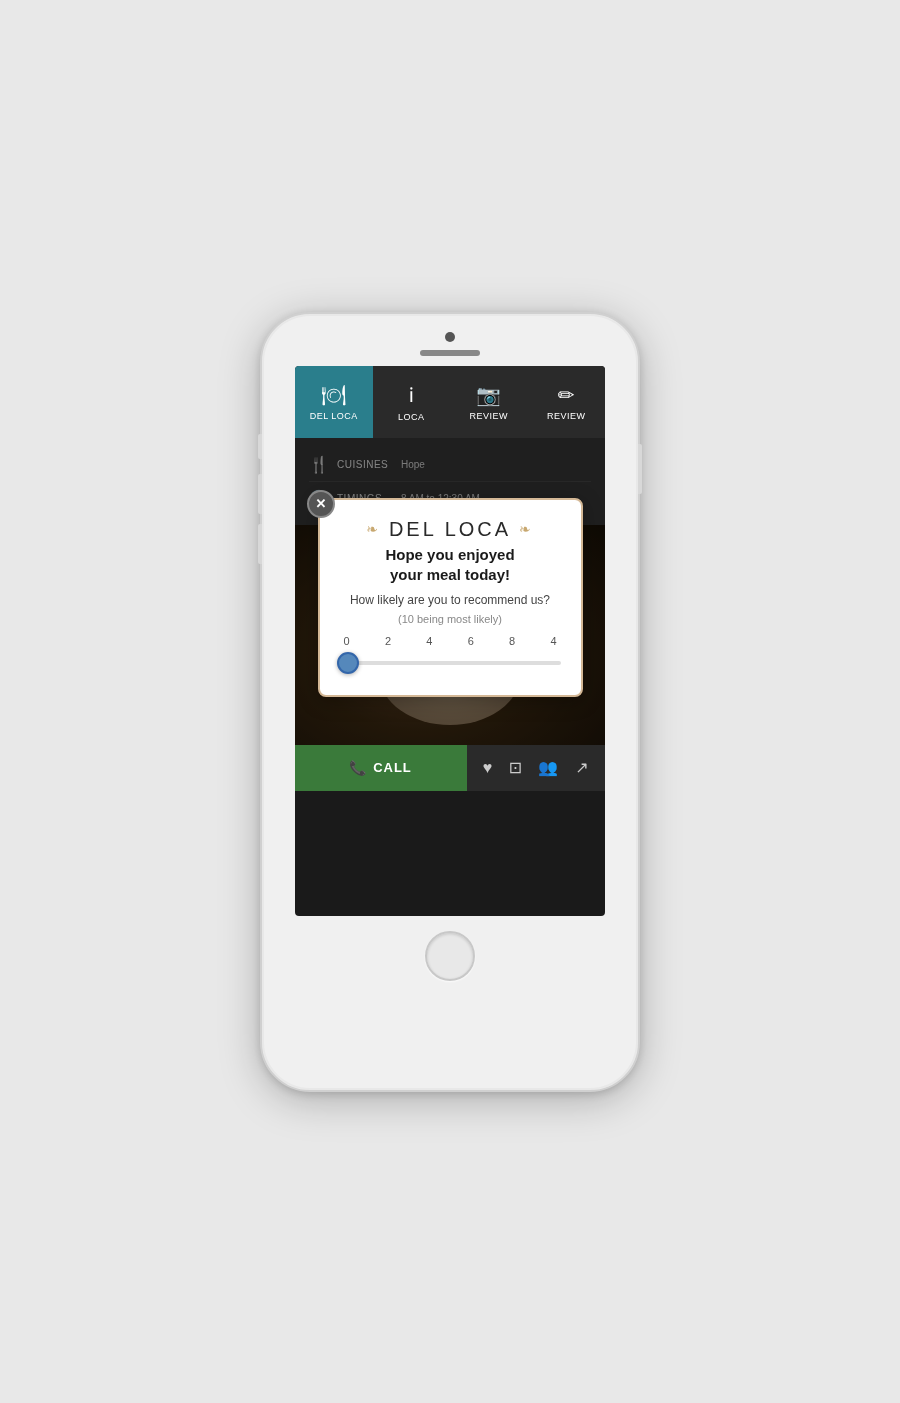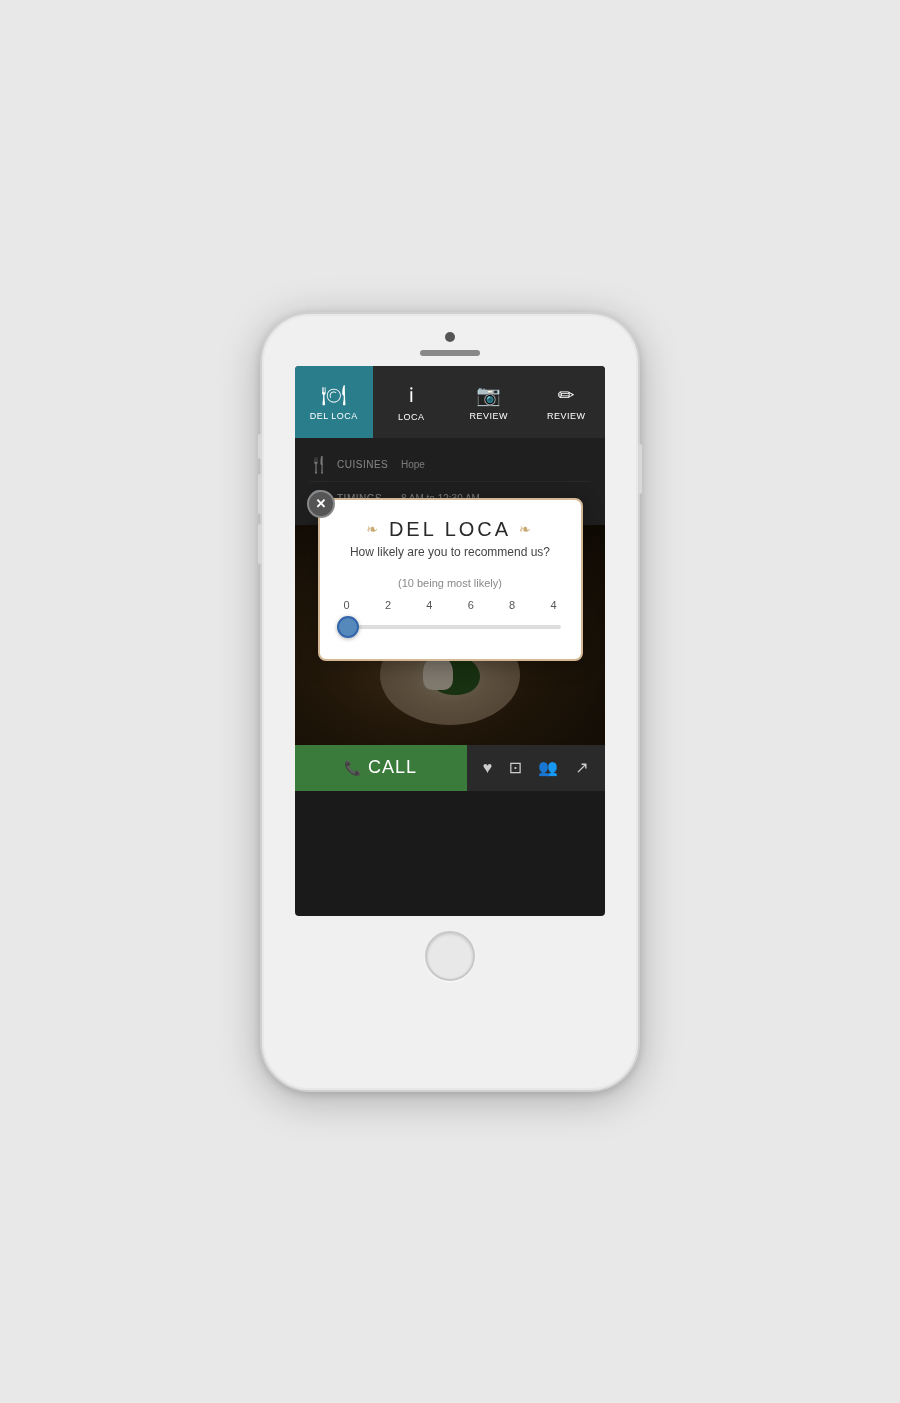--- a/index.html
+++ b/index.html
@@ -196,22 +196,22 @@
     .call-btn {
       flex: 1.4;
       background: #3a7a3a;
       display: flex;
       align-items: center;
       justify-content: center;
       gap: 6px;
       cursor: pointer;
     }
     .call-btn-text {
-      font-size: 18px;
-      font-weight: 400;
+      font-size: 13px;
+      font-weight: 700;
       color: #fff;
       letter-spacing: 1px;
       text-align: right;
     }
     .call-btn-icon {
       font-size: 14px;
       color: #fff;
     }
     .action-icons {
       flex: 1;
@@ -294,21 +294,21 @@
       font-size: 15px;
       font-weight: 700;
       color: #1a1a1a;
       line-height: 1.35;
       margin-bottom: 8px;
     }
     .card-question {
       text-align: center;
       font-size: 12px;
       color: #444;
-      margin-bottom: 18px;
+      margin-bottom: 6px;
     }
     .card-hint {
       text-align: center;
       font-size: 11px;
       color: #888;
       margin-bottom: 10px;
     }
     .slider-labels {
       display: flex;
       justify-content: space-between;
@@ -470,20 +470,24 @@
           <span class="close-x">✕</span>
         </div>
 
         <div class="rating-card">
           <div class="card-restaurant-name">
             <span class="card-decoration">❧</span>
             <span>DEL LOCA</span>
             <span class="card-decoration">❧</span>
           </div>
 
+          <div class="card-title">
+            <span>Hope you enjoyed</span><br>
+            <span>your meal today!</span>
+          </div>
 
           <div class="card-question">How likely are you to recommend us?</div>
 
           <div class="card-hint">(10 being most likely)</div>
 
           <div class="slider-labels">
             <span class="slider-label">0</span>
             <span class="slider-label">2</span>
             <span class="slider-label">4</span>
             <span class="slider-label">6</span>

